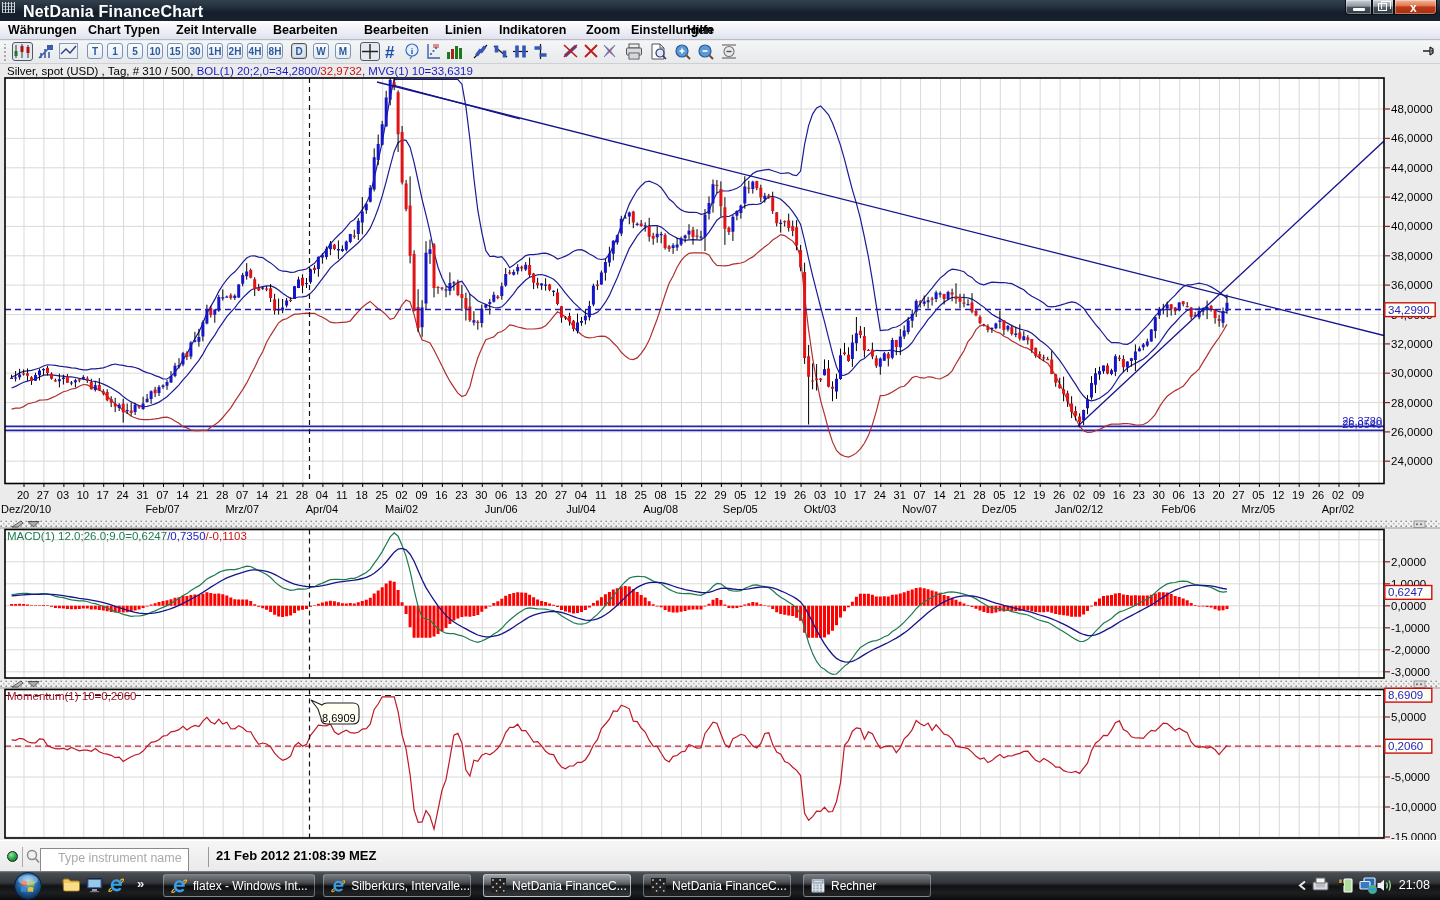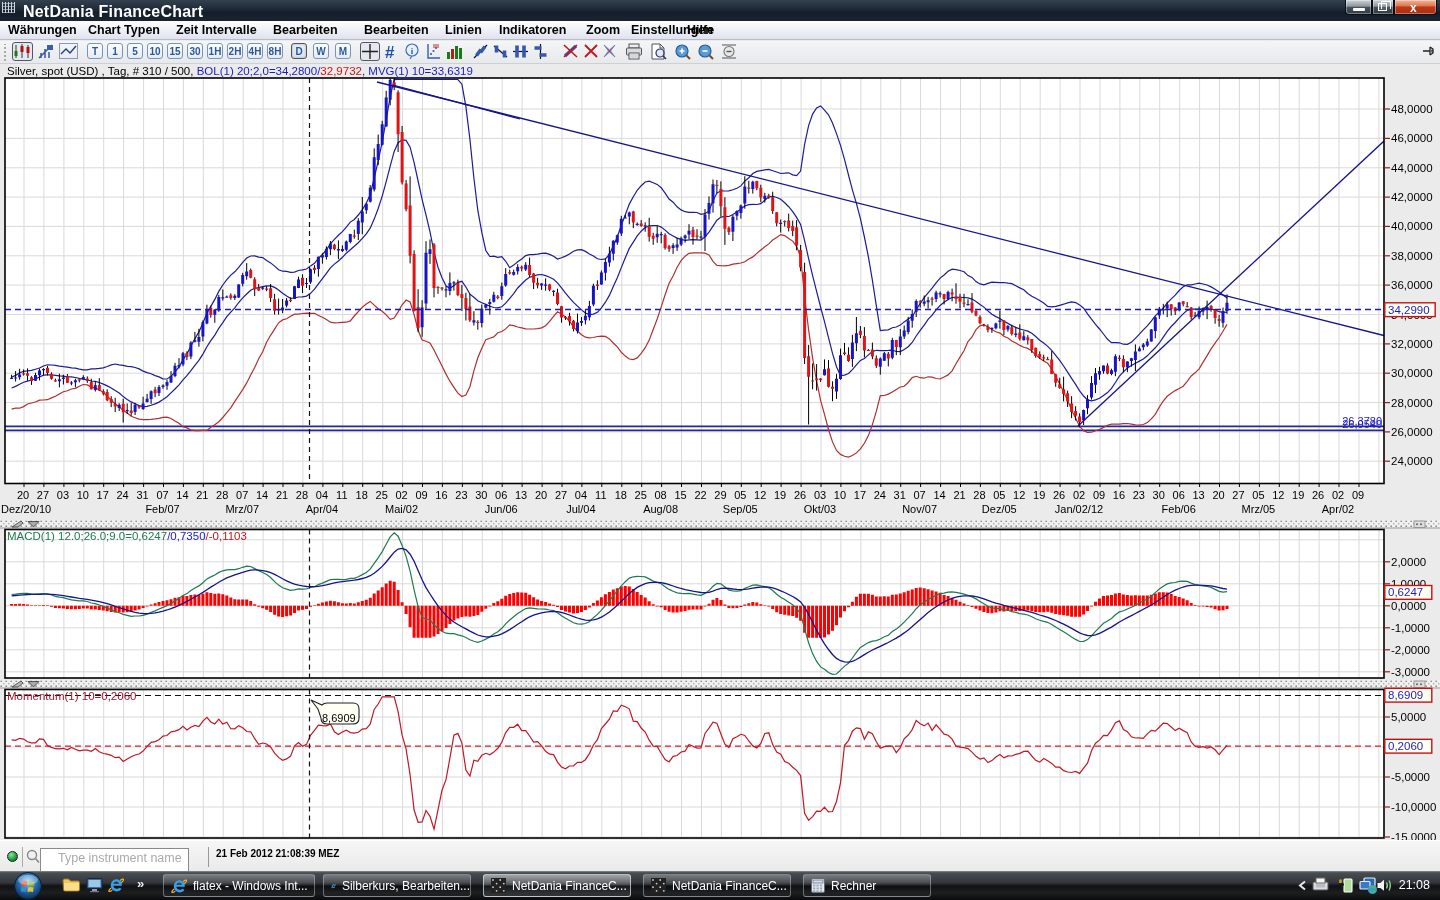--- a/index.html
+++ b/index.html
@@ -22,21 +22,21 @@
 .tb.p {border:1.5px solid #555;background:linear-gradient(180deg,#e8edf4,#d8e2ee);box-shadow:inset 0 0 2px #99a}
 .ib {position:absolute;top:1px;height:19px;border:1px solid transparent}
 .ib.p {border:1.5px solid #556;border-radius:3px;background:#e4e9f0}
 .ico {position:absolute;top:2px;height:17px}
 #statusbar {position:absolute;left:0;top:840px;width:1440px;height:31px;background:linear-gradient(180deg,#f6f6f6,#eaeaea);border-top:1px solid #fff}
 #sb-green {position:absolute;left:7px;top:10px;width:11px;height:11px;border-radius:50%;background:radial-gradient(circle at 35% 30%,#8ae89a,#1a9a3a 60%,#0a5a20);border:1px solid #222}
 #sb-sep1 {position:absolute;left:22px;top:6px;width:1px;height:20px;background:#aaa}
 #sb-mag {position:absolute;left:27px;top:8px}
 #sb-input {position:absolute;left:40px;top:6.5px;width:149px;height:36px;background:#fff;border:1px solid #8a8a8a;font-size:12.5px;color:#aaa;line-height:19px;padding-left:17px}
 #sb-sep2 {position:absolute;left:208px;top:6px;width:1px;height:20px;background:#999}
-#sb-time {position:absolute;left:216px;top:7px;font-size:10px;font-weight:bold;color:#000}
+#sb-time {position:absolute;left:216px;top:7px;font-size:13px;font-weight:bold;color:#000}
 #taskbar {position:absolute;left:0;top:871px;width:1440px;height:29px;background:linear-gradient(180deg,#8a8f94 0%,#484d52 6%,#33373b 40%,#101214 52%,#1c1e20 75%,#0a0b0c 100%)}
 .task {position:absolute;top:3px;height:23px;border:1px solid rgba(180,190,200,0.5);border-radius:3px;background:linear-gradient(180deg,rgba(255,255,255,0.28),rgba(255,255,255,0.06) 48%,rgba(0,0,0,0.25) 52%,rgba(255,255,255,0.04));color:#fff;font-size:12px;display:flex;align-items:center;padding-left:7px;gap:6px;white-space:nowrap;overflow:hidden}
 .task.act {background:linear-gradient(180deg,rgba(255,255,255,0.5),rgba(255,255,255,0.18) 48%,rgba(30,40,50,0.3) 52%,rgba(255,255,255,0.12));border-color:rgba(220,230,240,0.7)}
 .ql {position:absolute;top:6px}
 #chev {position:absolute;left:137px;top:5px;color:#eee;font-size:13px;font-weight:bold}
 #tb-clock {position:absolute;right:10px;top:7px;color:#fff;font-size:12.5px}
 </style></head>
 <body>
 <div id="titlebar">
     <div class="ticon"></div>
@@ -753,21 +753,21 @@
         <path d="M8.2 2.2c3.2 0 5.6 2.3 5.6 5.3 0 .5 0 .9-.1 1.3H5.4c.2 1.9 1.5 3 3.3 3 1.1 0 2.1-.4 2.7-1.1l2.1 1c-1 1.7-2.8 2.7-4.9 2.7-3.3 0-5.8-2.4-5.8-5.8S5 2.2 8.2 2.2zm2.9 4.6c-.3-1.5-1.4-2.4-2.9-2.4-1.5 0-2.6.9-2.8 2.4z" fill="#38a0e8"></path>
         <path d="M12.2 3.4c1.7-1.3 3.1-1.7 3.3-.8.2.8-1 2.2-2.4 3.2M4.3 13.2c-1.7 1.2-3.2 1.6-3.4.8-.2-.8.9-2.1 2.3-3.1" stroke="#e8b33a" stroke-width="1.2" fill="none"></path>
       </svg>
       <span>flatex - Windows Int...</span>
     </div>
     <div class="task" style="left:323px;width:148px">
       <svg width="16" height="16" viewBox="0 0 16 16">
         <path d="M8.2 2.2c3.2 0 5.6 2.3 5.6 5.3 0 .5 0 .9-.1 1.3H5.4c.2 1.9 1.5 3 3.3 3 1.1 0 2.1-.4 2.7-1.1l2.1 1c-1 1.7-2.8 2.7-4.9 2.7-3.3 0-5.8-2.4-5.8-5.8S5 2.2 8.2 2.2zm2.9 4.6c-.3-1.5-1.4-2.4-2.9-2.4-1.5 0-2.6.9-2.8 2.4z" fill="#38a0e8"></path>
         <path d="M12.2 3.4c1.7-1.3 3.1-1.7 3.3-.8.2.8-1 2.2-2.4 3.2M4.3 13.2c-1.7 1.2-3.2 1.6-3.4.8-.2-.8.9-2.1 2.3-3.1" stroke="#e8b33a" stroke-width="1.2" fill="none"></path>
       </svg>
-      <span>Silberkurs, Bearbeiten...</span>
+      <span>Silberkurs, Intervalle...</span>
     </div>
     <div class="task act" style="left:483px;width:148px">
       <svg width="15" height="15" viewBox="0 0 15 15">
         <rect width="15" height="15" fill="#222"></rect>
         <circle cx="2.0" cy="2.0" r="0.9" fill="#ccc"></circle>
         <circle cx="2.0" cy="9.2" r="0.9" fill="#ccc"></circle>
         <circle cx="5.6" cy="5.6" r="0.9" fill="#ccc"></circle>
         <circle cx="5.6" cy="12.8" r="0.9" fill="#ccc"></circle>
         <circle cx="9.2" cy="2.0" r="0.9" fill="#ccc"></circle>
         <circle cx="9.2" cy="9.2" r="0.9" fill="#ccc"></circle>

